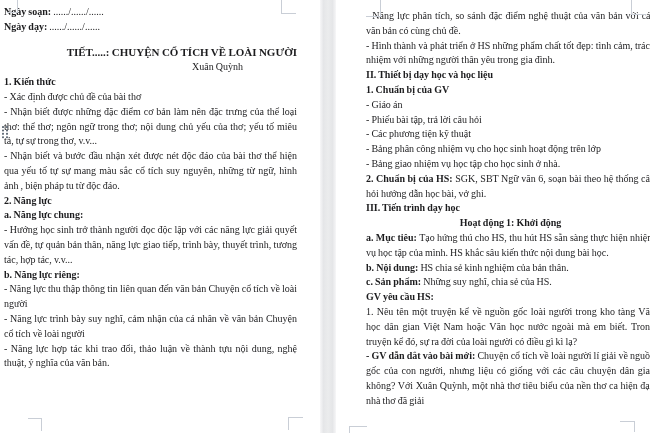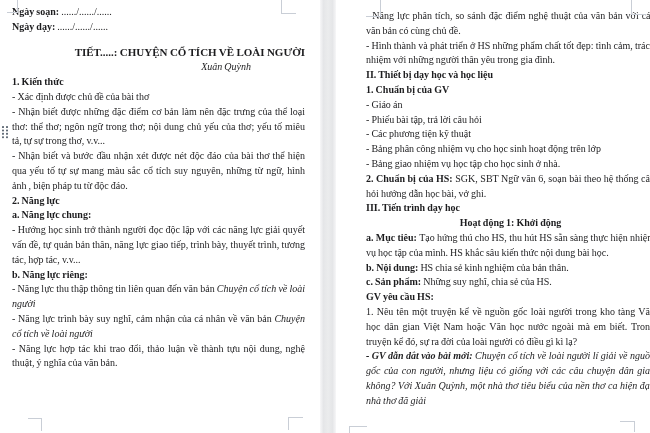--- a/index.html
+++ b/index.html
@@ -12,25 +12,25 @@
   #page-right{left:352px;width:314px;}
   #page-gap{
     position:absolute;top:0;left:320px;width:16px;height:433px;
     background:linear-gradient(90deg,#f7f7f8 0%,#e5e6e8 22%,#ebeced 50%,#e5e6e8 78%,#f7f7f8 100%);
   }
   .text-block{
     position:absolute;color:#1d1d1f;
     font-size:10px;line-height:14.8px;text-align:justify;
     word-spacing:-0.4px;
   }
-  #text-left{left:12px;top:5px;width:293px;}
+  #text-left{left:4px;top:5px;width:293px;}
   #text-right{left:14px;top:9px;width:289px;}
   .para{margin:0;}
   .para span.b{font-weight:bold;}
-  .para span.i{font-style:italic;}
+  .para span.i{}
   .para.sp{margin-bottom:3px;}
   .para.title{text-align:right;font-size:11px;margin-top:10px;margin-bottom:1px;}
   .para.author{text-align:right;padding-right:54px;}
   .para.center{text-align:center;}
   
   .mark{position:absolute;pointer-events:none;}
   .m-tl-p1{left:7px;top:0;width:10px;height:12px;border-right:1px solid #c9ced6;border-bottom:1px solid #c9ced6;}
   .m-tr-p1{left:281px;top:0;width:14px;height:13px;border-left:1px solid #c9ced6;border-bottom:1px solid #c9ced6;}
   .m-bl-p1{left:28px;top:418px;width:13px;height:12px;border-top:1px solid #c9ced6;border-right:1px solid #c9ced6;}
   .m-br-p1{left:288px;top:417px;width:14px;height:12px;border-top:1px solid #c9ced6;border-left:1px solid #c9ced6;}

